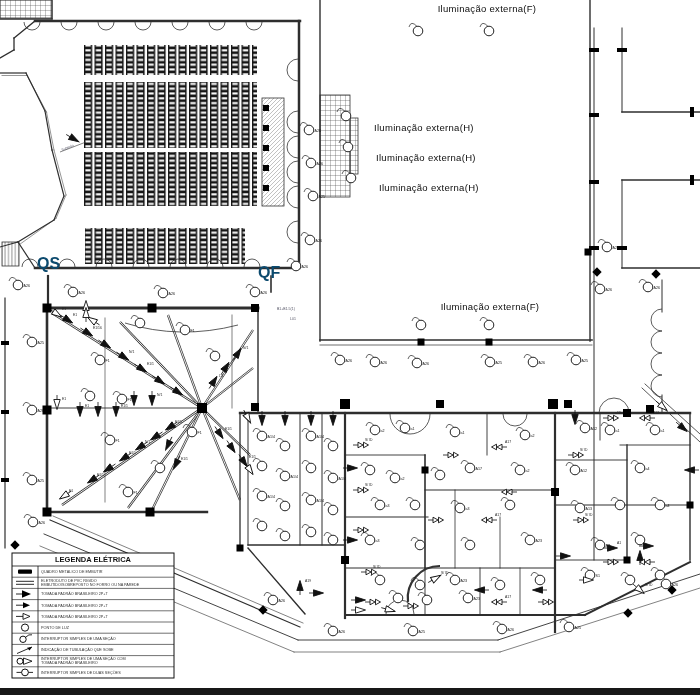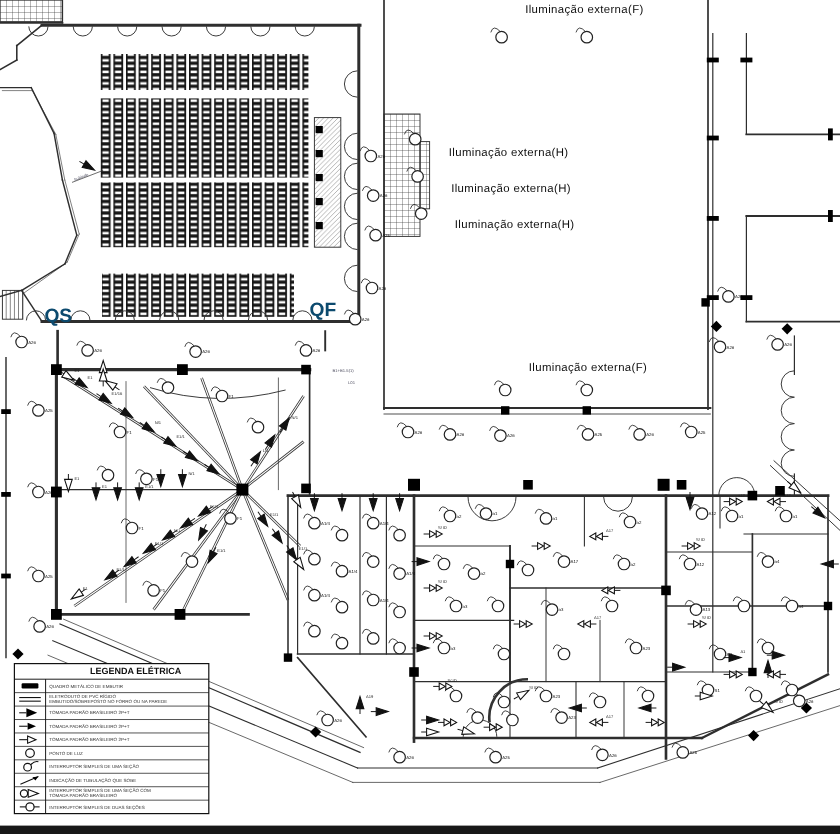--- a/index.html
+++ b/index.html
@@ -8,23 +8,23 @@
   #plan-svg{position:absolute;left:0;top:0;}
   .biglabel{position:absolute;font-weight:normal;color:#0d0d0d;white-space:nowrap;}
   .ilum{font-size:9.5px;letter-spacing:0.3px;}
   .panel-label{font-size:16px;font-weight:600;color:#0c4a6e;}
   #ilum-f-top{left:387px;top:3px;width:200px;text-align:center;}
   #ilum-h-1{left:374px;top:122px;}
   #ilum-h-2{left:376px;top:152px;}
   #ilum-h-3{left:379px;top:182px;}
   #ilum-f-bottom{left:390px;top:301px;width:200px;text-align:center;}
   #qs-label{left:37px;top:255px;}
-  #qf-label{left:258px;top:250px;}
+  #qf-label{left:258px;top:264px;}
   #legend-title{left:13px;top:555px;width:160px;text-align:center;font-size:7.5px;
-    font-weight:bold;color:#111;position:absolute;padding-left:20px;}
+    font-weight:bold;color:#111;position:absolute;}
   #bottom-bar{position:absolute;left:0;top:688px;width:700px;height:7px;background:#181818;}
 </style>
 </head>
 <body>
 
 <div id="stage">
   <svg id="plan-svg" width="700" height="700" viewBox="0 0 700 700">
       <defs>
         <pattern id="seatPat" width="10.5" height="4.8" patternUnits="userSpaceOnUse">
           <rect x="0.6" y="0.5" width="6.8" height="3.6" fill="#fff" stroke="#161616" stroke-width="1.5"></rect>

